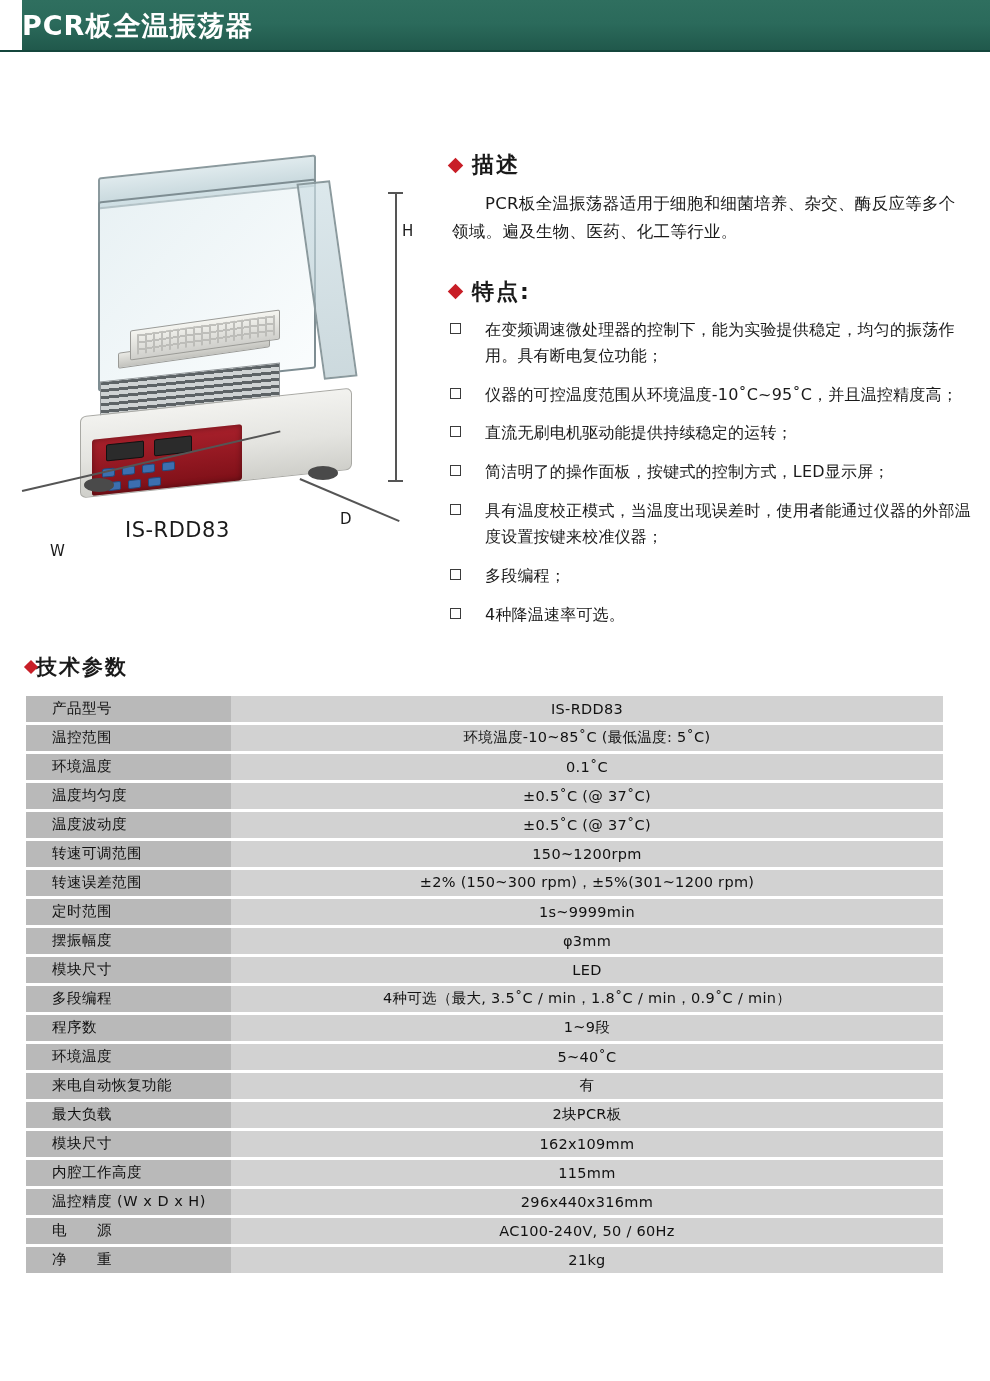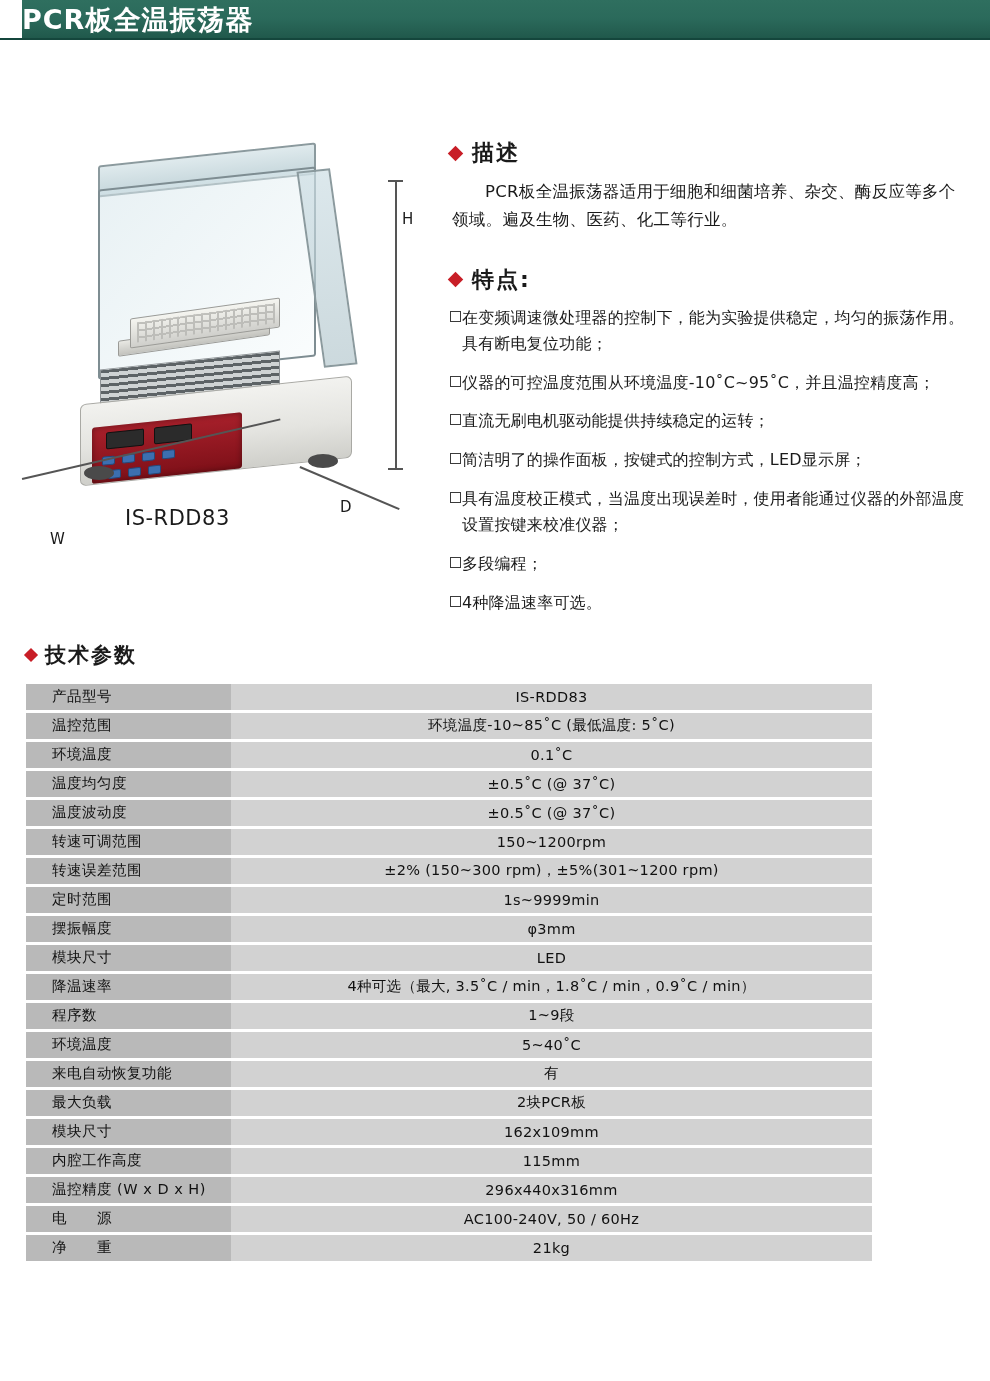--- a/index.html
+++ b/index.html
@@ -10,21 +10,21 @@
   body {
     width: 990px; height: 1381px;
     font-family: "DejaVu Sans", "Liberation Sans", sans-serif;
     color: #1a1a1a;
     position: relative;
     overflow: hidden;
   }
 
   
   .header {
-    height: 40px;
+    height: 52px;
     background: linear-gradient(to bottom, #2f6f5f 0%, #2b6a5b 45%, #1f574a 100%);
     display: flex;
     align-items: center;
     padding-left: 22px;
     position: relative;
   }
   .header::after{
     content:"";
     position:absolute;
     left:0; right:0; bottom:0; height:2px;
@@ -220,54 +220,53 @@
   .desc-body {
     font-size: 16.5px;
     line-height: 1.72;
     text-indent: 2em;
     margin: 9px 0 30px 2px;
     letter-spacing: .3px;
   }
   .features { margin-top: 4px; }
   .feat-item {
     display: flex;
-    gap: 1px;
+    gap: 24px;
     margin-bottom: 13px;
     align-items: flex-start;
   }
   .sqbullet {
     width: 11px; height: 11px;
     border: 1.4px solid #3b3b3b;
     margin-top: 6px;
     flex: none;
   }
   .feat-text {
     font-size: 16px;
     line-height: 1.62;
     letter-spacing: .2px;
   }
 
   
   .spec-head {
     display: flex;
     align-items: center;
-    gap: 9px;
     margin: 12px 0 12px 26px;
   }
   .spec-head .diamond { width: 10px; height: 10px; }
   .spec-title {
     font-size: 21px;
     font-weight: bold;
     letter-spacing: 2px;
   }
   table.spec {
     border-collapse: separate;
     border-spacing: 0 3px;
     margin: 8px 26px;
-    width: 846px;
+    width: 917px;
   }
   table.spec td {
     height: 26px;
     font-size: 14.5px;
   }
   td.k {
     width: 205px;
     background: #b9b9b9;
     color: #111;
     padding-left: 26px;
@@ -425,21 +424,21 @@
       </tr>
       <tr>
         <td class="k">摆振幅度</td>
         <td class="v">φ3mm</td>
       </tr>
       <tr>
         <td class="k">模块尺寸</td>
         <td class="v">LED</td>
       </tr>
       <tr>
-        <td class="k">降温速率</td>
+        <td class="k">多段编程</td>
         <td class="v">4种可选（最大, 3.5˚C / min，1.8˚C / min，0.9˚C / min）</td>
       </tr>
       <tr>
         <td class="k">程序数</td>
         <td class="v">1~9段</td>
       </tr>
       <tr>
         <td class="k">环境温度</td>
         <td class="v">5~40˚C</td>
       </tr>

